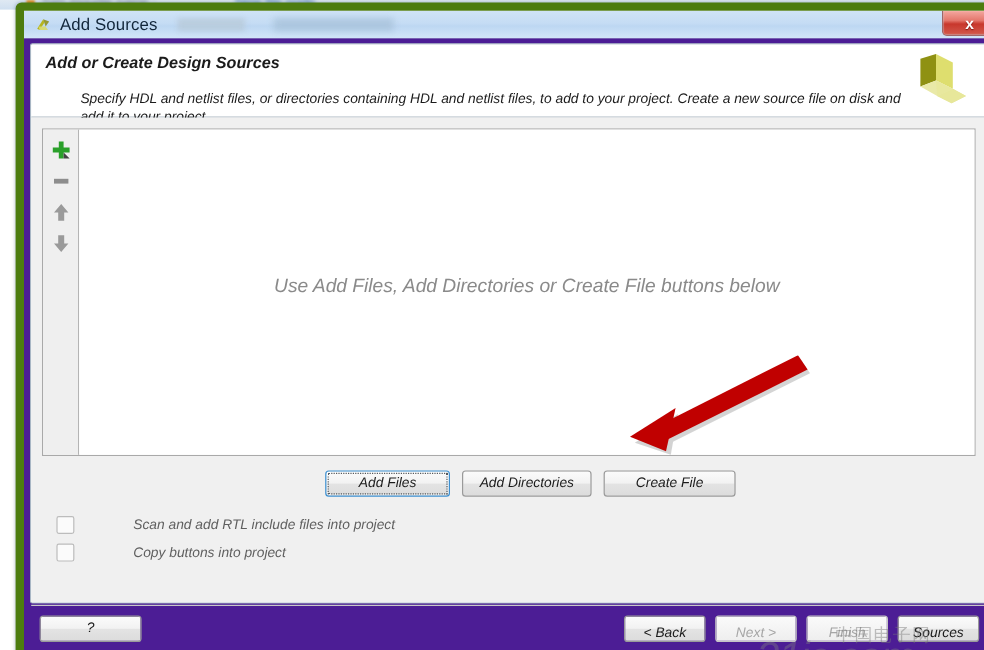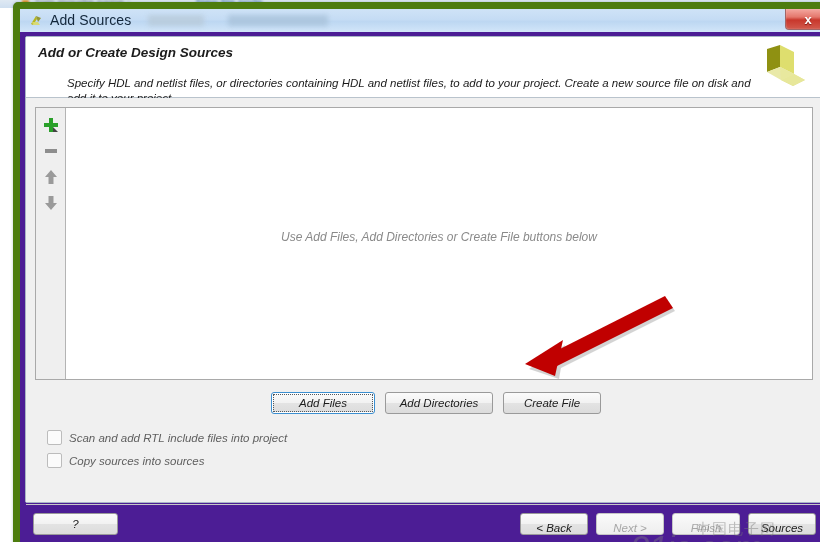--- a/index.html
+++ b/index.html
@@ -200,21 +200,21 @@
   .list-area {
     flex: 1;
     position: relative;
     background: #ffffff;
   }
   .empty-msg {
     position: absolute;
     left: 0; right: 0;
     top: 122px;
     text-align: center;
-    font-size: 12px;
+    font-size: 16px;
     color: #8a8a8a;
   }
 
   
   .mid-buttons {
     position: absolute;
     left: 245px; top: 294px;
     display: flex;
     gap: 10px;
   }
@@ -238,34 +238,35 @@
   .btn.focused::after {
     content: "";
     position: absolute;
     inset: 2px;
     border: 1px dotted #55595c;
     pointer-events: none;
   }
   .btn-wrap { position: relative; }
   .btn-addfiles { width: 104px; }
   .btn-adddirs  { width: 108px; }
-  .btn-createfile { width: 98px; }
+  .btn-createfile { width: 110px; }
 
   
   .checks {
     position: absolute;
     left: 21px; top: 328px;
   }
   .check-row {
     display: flex;
     align-items: center;
     height: 23px;
     font-size: 11.5px;
     color: #5f5f5f;
     cursor: pointer;
+    gap: 42px;
   }
   .cbox {
     width: 13px; height: 13px;
     border: 1px solid #bcbcbc;
     background: #fbfbfb;
     border-radius: 2px;
     margin-right: 7px;
     position: relative;
     flex: none;
   }
@@ -444,21 +445,21 @@
 
           <div class="checks">
 
             <div class="check-row">
               <span class="cbox"></span>
               <span class="check-label">Scan and add RTL include files into project</span>
             </div>
 
             <div class="check-row">
               <span class="cbox"></span>
-              <span class="check-label">Copy sources into sources</span>
+              <span class="check-label">Copy buttons into project</span>
             </div>
 
 
           </div>
 
         </div>
       </div>
 
       <div class="bottom-bar">
         <div class="bottom-sep"></div>

